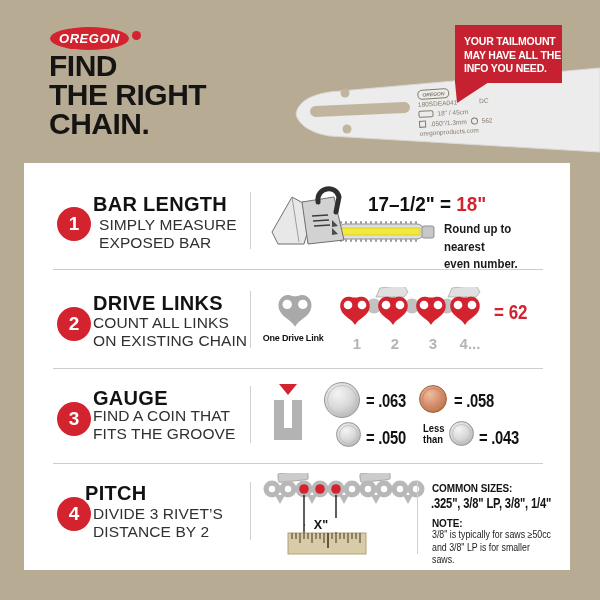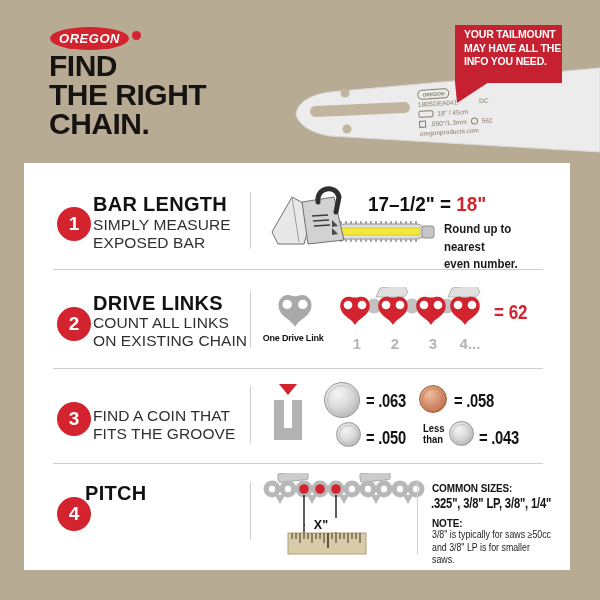--- a/index.html
+++ b/index.html
@@ -11,21 +11,21 @@
   
   .logo{left:50px;top:27px;width:79px;height:23px;background:#d2232e;border-radius:50%;
         display:flex;align-items:center;justify-content:center;}
   .logo span{color:#fff;font-weight:bold;font-style:italic;font-size:13px;letter-spacing:.5px;}
   .logo-dot{left:132px;top:31px;width:9px;height:9px;background:#d2232e;border-radius:50%;}
   .main-title{left:49px;top:52px;font-size:30px;font-weight:bold;color:#161412;
               line-height:.96;letter-spacing:-.5px;}
 
   .callout{left:455px;top:25px;width:107px;height:58px;background:#c52130;color:#fff;
            font-size:10.5px;font-weight:bold;line-height:1.3;letter-spacing:-.2px;
-           padding:3px 0 0 9px;box-sizing:border-box;z-index:5;}
+           padding:10px 0 0 9px;box-sizing:border-box;z-index:5;}
   .callout-tail{left:455px;top:82px;width:34px;height:21px;background:#c52130;
                 clip-path:polygon(0 0,100% 0,6% 100%);z-index:5;}
 
   .bar-svg{left:290px;top:62px;z-index:1;}
   .bar-label{left:417px;top:90px;transform:rotate(-3.5deg);transform-origin:left top;
              color:#857a69;font-size:6.5px;line-height:1.5;z-index:2;}
   .bar-label .row{display:flex;align-items:center;gap:4px;white-space:nowrap;}
   .brand-pill{display:inline-block;border:1px solid #857a69;border-radius:8px;
               padding:0 4px;font-size:5px;font-weight:bold;font-style:italic;line-height:8px;}
   .glyph-bar{display:inline-block;width:13px;height:5px;border:1px solid #857a69;border-radius:2px;}
@@ -132,21 +132,21 @@
 <div class="abs callout-tail"></div>
 
 <div class="abs panel">
 
   <div class="abs hdiv" style="top:106px"></div>
   <div class="abs hdiv" style="top:205px"></div>
   <div class="abs hdiv" style="top:300px"></div>
 
   <div class="abs badge" style="left:33px;top:44px">1</div>
   <div class="abs step-title" style="left:69px;top:30px">BAR LENGTH</div>
-  <div class="abs step-desc pre" style="left:69px;top:53px">SIMPLY MEASURE
+  <div class="abs step-desc pre" style="left:75px;top:53px">SIMPLY MEASURE
 EXPOSED BAR</div>
   <div class="abs vdiv" style="left:226px;top:29px;height:57px"></div>
 
   <svg class="abs" style="left:244px;top:19px" width="170" height="72" viewBox="0 0 170 72">
     <line x1="72" y1="40.5" x2="152" y2="40.5" stroke="#9a9a9a" stroke-width="2.5" stroke-dasharray="2 3"></line>
     <line x1="72" y1="58.5" x2="152" y2="58.5" stroke="#9a9a9a" stroke-width="2.5" stroke-dasharray="2 3"></line>
     <rect x="70" y="42" width="86" height="15" rx="7" fill="#dedede" stroke="#8f8f8f"></rect>
     <rect x="72" y="46" width="80" height="7" fill="#f3e93d" stroke="#cdbf17" stroke-width="0.6"></rect>
     <rect x="154" y="44" width="12" height="12" rx="2" fill="#c7c7c7" stroke="#8f8f8f"></rect>
     <polygon points="4,50 24,15 46,27 36,62 10,62" fill="#e8e8e8" stroke="#6f6f6f"></polygon>
@@ -203,20 +203,21 @@
         <circle cx="136" cy="18" r="4.3"></circle>
     </g>
   </svg>
   <div class="abs count-num" style="left:316px;top:172px">1</div>
   <div class="abs count-num" style="left:354px;top:172px">2</div>
   <div class="abs count-num" style="left:392px;top:172px">3</div>
   <div class="abs count-num" style="left:429px;top:172px">4...</div>
   <div class="abs total" style="left:470px;top:138px">= 62</div>
 
   <div class="abs badge" style="left:33px;top:239px">3</div>
+  <div class="abs step-title" style="left:69px;top:224px">GAUGE</div>
   <div class="abs step-desc pre" style="left:69px;top:244px">FIND A COIN THAT
 FITS THE GROOVE</div>
   <div class="abs vdiv" style="left:226px;top:223px;height:57px"></div>
 
   <svg class="abs" style="left:248px;top:221px" width="32" height="58" viewBox="0 0 32 58">
     <polygon points="7,0 25,0 16,11" fill="#d2232e"></polygon>
     <path d="M2,16 L12,16 L12,44 L20,44 L20,16 L30,16 L30,56 L2,56 Z" fill="#b3b3b3"></path>
   </svg>
 
   <div class="abs coin silver" style="left:300px;top:219px;width:36px;height:36px"></div>
@@ -228,20 +229,22 @@
   <div class="abs coin silver" style="left:312px;top:259px;width:25px;height:25px"></div>
   <div class="abs coinval" style="left:342px;top:265px">= .050</div>
 
   <div class="abs lessthan pre" style="left:399px;top:260px">Less
 than</div>
   <div class="abs coin silver" style="left:425px;top:258px;width:25px;height:25px"></div>
   <div class="abs coinval" style="left:455px;top:265px">= .043</div>
 
   <div class="abs badge" style="left:33px;top:334px">4</div>
   <div class="abs step-title" style="left:61px;top:319px">PITCH</div>
+  <div class="abs step-desc pre" style="left:69px;top:342px">DIVIDE 3 RIVET’S
+DISTANCE BY 2</div>
   <div class="abs vdiv" style="left:226px;top:319px;height:58px"></div>
 
   <svg class="abs" style="left:238px;top:310px" width="168" height="88" viewBox="0 0 168 88">
     <rect x="16" y="-1" width="30" height="9" rx="2" fill="#cccccc" stroke="#9b9b9b" stroke-width="0.8" transform="rotate(-6 31 3)"></rect>
     <rect x="98" y="-1" width="30" height="9" rx="2" fill="#cccccc" stroke="#9b9b9b" stroke-width="0.8" transform="rotate(-6 113 3)"></rect>
     <g fill="#b8b8b8">
       <circle cx="10" cy="16" r="8.5"></circle>
         <circle cx="26" cy="16" r="8.5"></circle>
         <circle cx="42" cy="16" r="8.5"></circle>
       <circle cx="58" cy="16" r="8.5"></circle>

